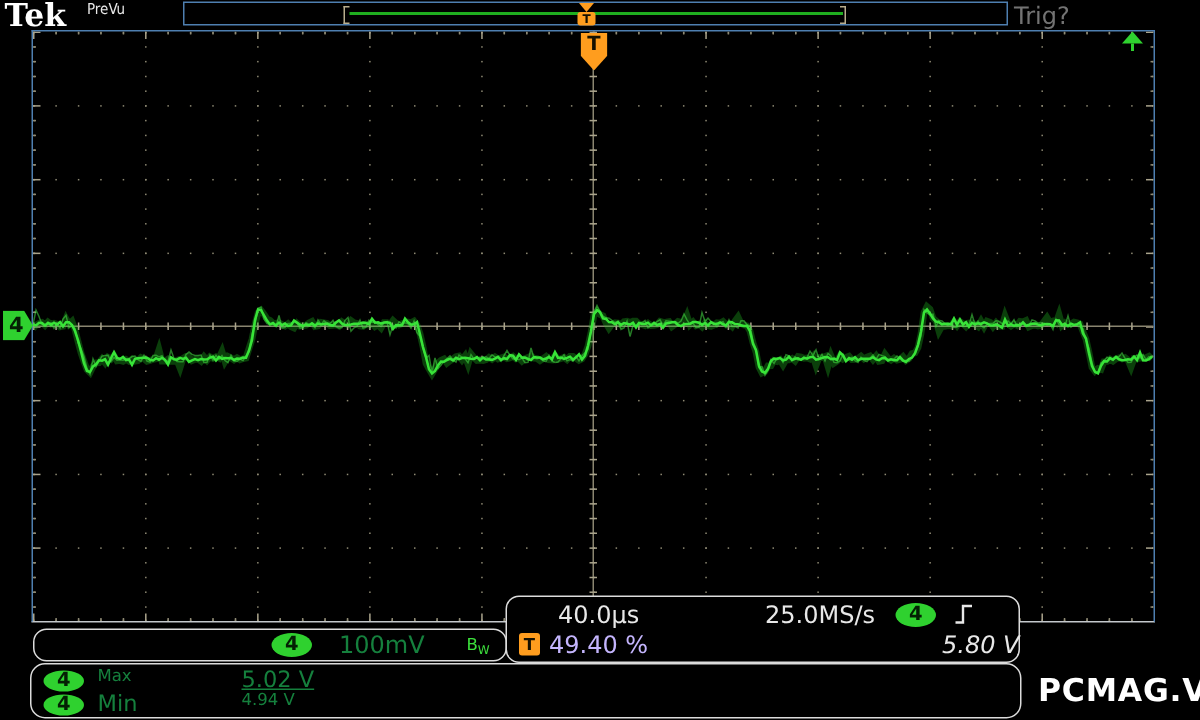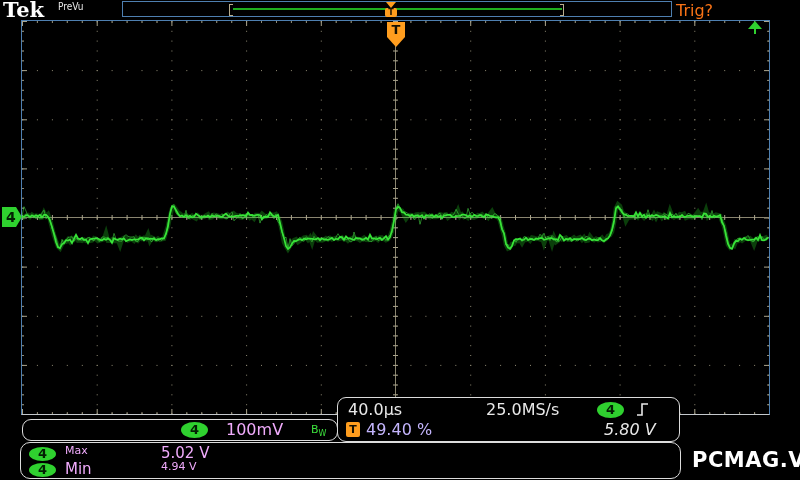--- a/index.html
+++ b/index.html
@@ -4,21 +4,21 @@
 <style>
   html,body{margin:0;padding:0;background:#000;}
   body{width:800px;height:480px;position:relative;overflow:hidden;
        font-family:"DejaVu Sans","Liberation Sans",sans-serif;-webkit-font-smoothing:none;}
   .abs{position:absolute;}
   
   #topbar{left:0;top:0;width:704px;height:20px;background:#000;}
   #brand{left:3px;top:-3px;font-family:"DejaVu Serif","Liberation Serif",serif;
          font-weight:bold;font-size:21px;color:#fff;letter-spacing:0px;}
   #mode{left:58px;top:1px;font-size:10px;color:#e8e8e8;font-stretch:condensed;}
-  #trigstatus{left:676px;top:1px;font-size:16px;color:#f97316;}
+  #trigstatus{left:676px;top:1px;font-size:16px;color:#737373;}
   #acqbar{left:122px;top:1px;width:548px;height:14px;border:1px solid #4e7fb0;background:#000;}
   #acqline{left:110px;top:6px;width:329px;height:2px;background:#1fae1f;}
   .bracket{top:2px;width:3px;height:10px;border:1px solid #b8ad8e;background:none;}
   #brL{left:106px;border-right:none;}
   #brR{left:437px;border-left:none;}
   #trigtop{left:262px;top:0px;width:12px;height:14px;}
   #trigtop .tri{position:absolute;left:1px;top:0;width:0;height:0;
      border-left:5px solid transparent;border-right:5px solid transparent;
      border-top:6px solid #ff9d1e;}
   #trigtop .badge{position:absolute;left:0;top:6px;width:12px;height:9px;background:#ff9d1e;
@@ -39,22 +39,22 @@
   #ch4mark{left:2px;top:207px;width:20px;height:20px;background:#2fd12f;
      clip-path:polygon(0 0,70% 0,100% 50%,70% 100%,0 100%);
      color:#042004;font-weight:bold;font-size:14px;text-align:left;line-height:20px;padding-left:4px;box-sizing:border-box;}
   
   .robox{border:1px solid #dcdcdc;background:#000;box-sizing:border-box;}
   #chbox{left:22px;top:419px;width:316px;height:22px;border-radius:9px;}
   #hbox{left:337px;top:397px;width:343px;height:45px;border-radius:9px;}
   #measbox{left:20px;top:442px;width:661px;height:37px;border-radius:10px;}
   .oval{background:#2fd12f;border-radius:50%;color:#042004;font-weight:bold;
         font-size:13px;text-align:center;}
-  .wtxt{color:#e8e8e8;font-size:16px;white-space:pre;}
-  .gtxt{color:#f0abfc;font-size:16px;white-space:pre;}
+  .wtxt{color:#e8e8e8;font-size:16px;white-space:pre;margin-left:24px;}
+  .gtxt{color:#15803d;font-size:16px;white-space:pre;}
   .otxt{color:#c4b5fd;font-size:16px;white-space:pre;}
   #bw{color:#3ce03c;font-size:11px;}
   #bw sub{font-size:8px;}
   .tbadge{width:14px;height:15px;background:#ff9d1e;border-radius:2px;color:#151000;
           font-size:11px;font-weight:bold;text-align:center;line-height:15px;}
   #wm{left:692px;top:448px;color:#fff;font-weight:bold;font-size:21px;letter-spacing:0.5px;}
 </style>
 </head>
 <body>
 
@@ -1290,21 +1290,21 @@
   </svg>
   <div class="abs tbadge" style="left:8px;top:24px;">T</div>
   <span class="abs otxt" style="left:28px;top:22px;">49.40 %</span>
   <span class="abs wtxt" style="left:266px;top:22px;font-style:italic;">5.80 V</span>
 </div>
 
 <div class="abs robox" id="measbox">
   <div>
     <div class="abs oval" style="left:8px;top:4px;width:27px;height:14px;line-height:14px;">4</div>
     <span class="abs gtxt" style="left:44px;top:1px;font-size:11px;">Max</span>
-    <span class="abs gtxt" style="left:140px;top:1px;font-size:15px;">5.02 V</span>
+    <span class="abs gtxt" style="left:140px;top:1px;font-size:15px;text-decoration:underline;">5.02 V</span>
   </div>
   <div>
     <div class="abs oval" style="left:8px;top:20px;width:27px;height:14px;line-height:14px;">4</div>
     <span class="abs gtxt" style="left:44px;top:17px;font-size:15px;">Min</span>
     <span class="abs gtxt" style="left:140px;top:17px;font-size:11px;text-align:center;">4.94 V</span>
   </div>
 </div>
 
 <span class="abs" id="wm">PCMAG.VN</span>
 

